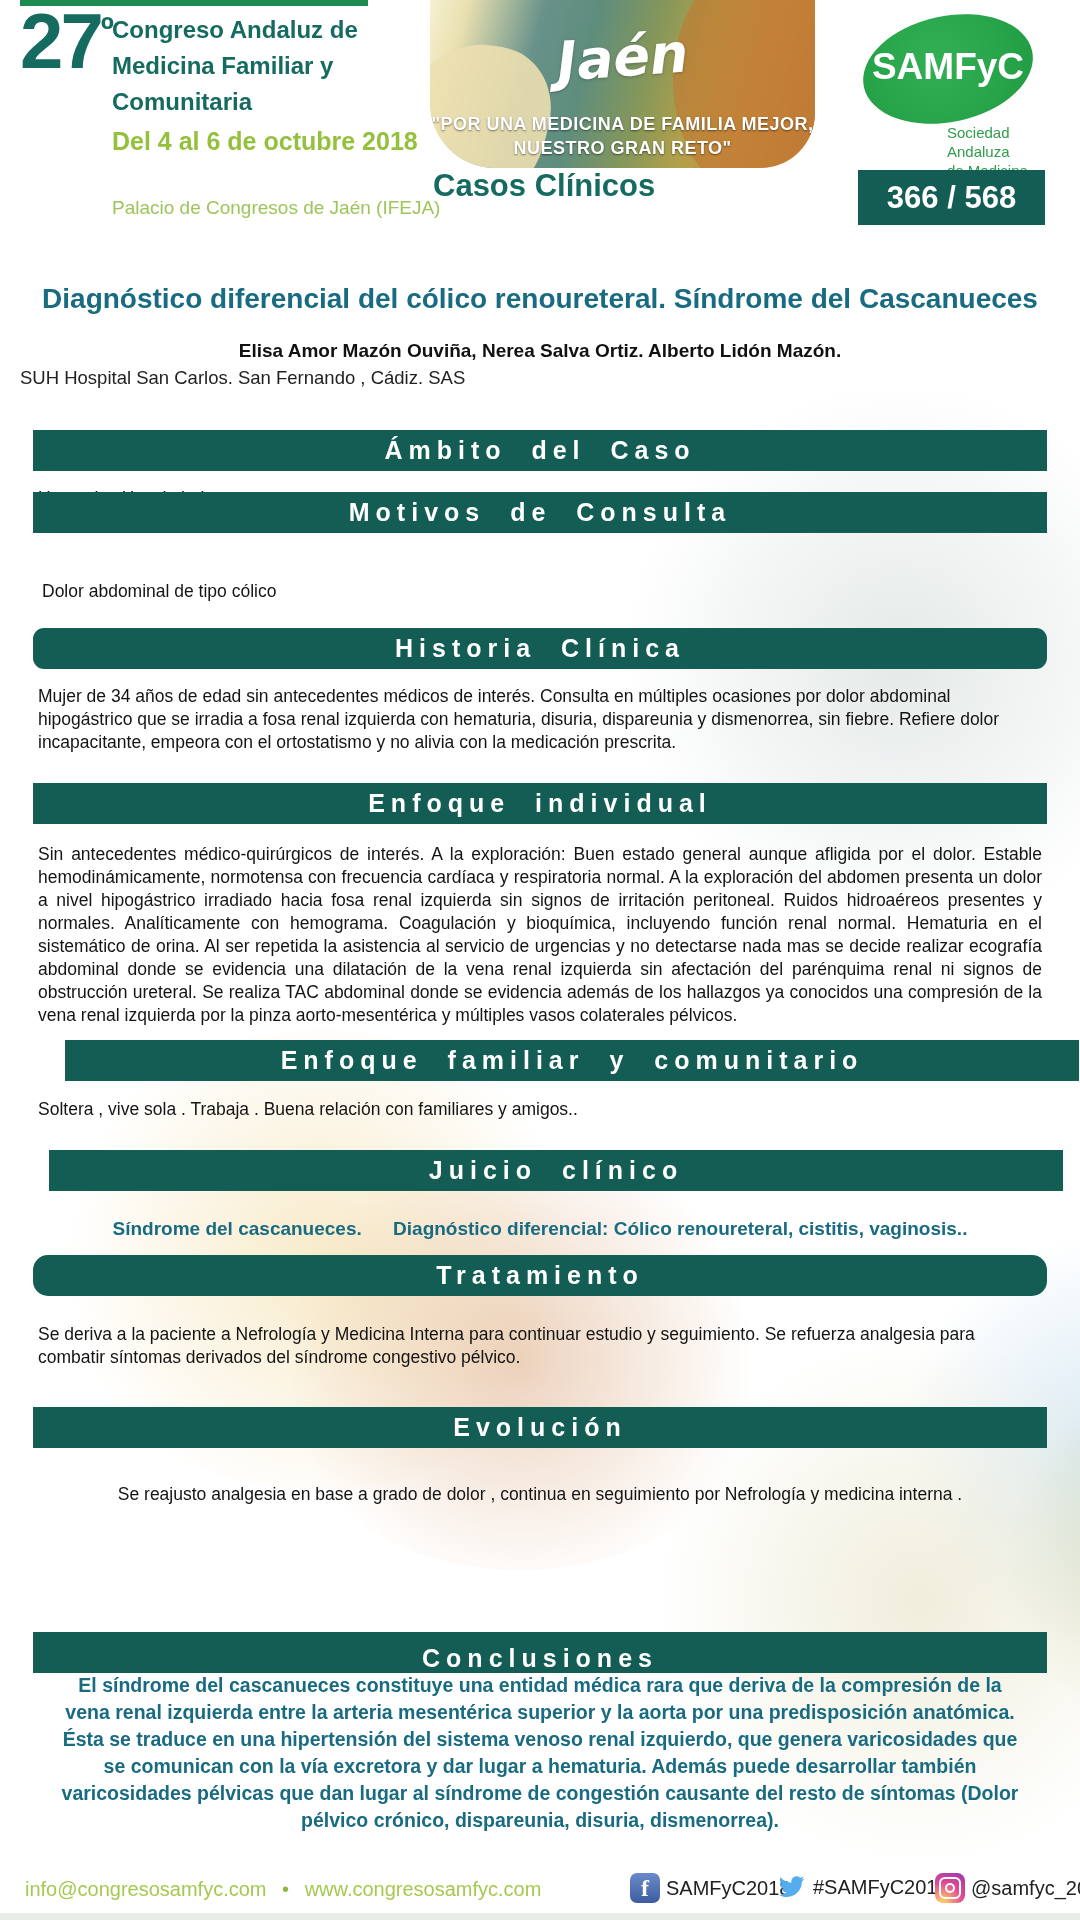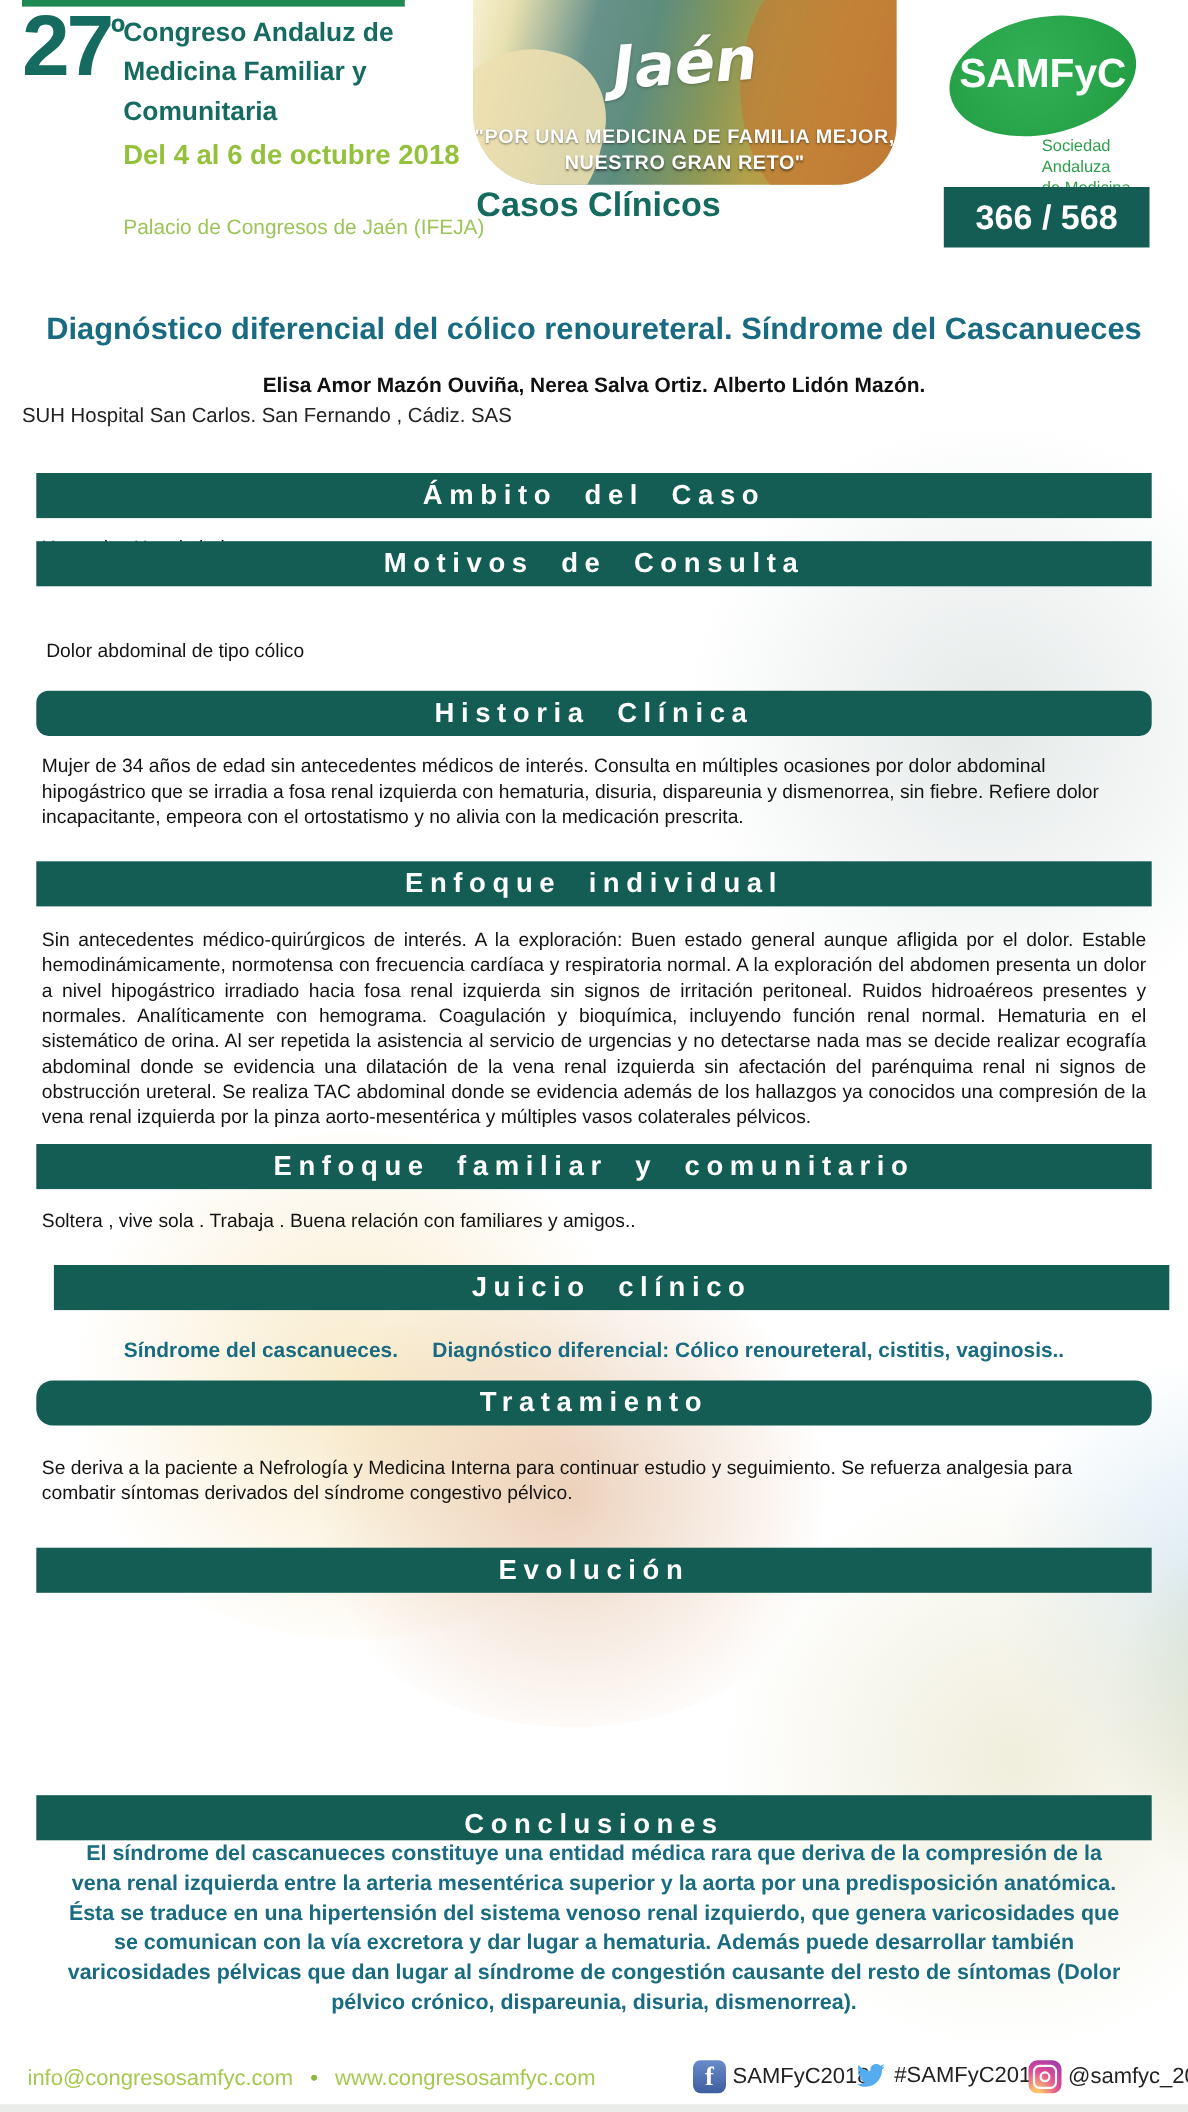--- a/index.html
+++ b/index.html
@@ -73,21 +73,21 @@
   .authors{position:absolute; left:20px; top:340px; width:1040px; z-index:2; text-align:center;
     font-size:19px; font-weight:700; color:#111;}
   .institution{position:absolute; left:20px; top:367px; width:1040px; z-index:2; text-align:left;
     font-size:18.5px; color:#222;}
 
   
   .banner{position:absolute; left:33px; width:1014px; height:41px; z-index:2;
     background:#145d54; color:#ffffff; display:flex; align-items:center; justify-content:center;
     font-size:25px; font-weight:800; letter-spacing:6px; word-spacing:12px;}
   .b-ambito{top:430px;} .b-motivos{top:492px;} .b-historia{top:628px;border-radius:11px;}
-  .b-enfind{top:783px;}  .b-enffam{top:1040px;} .b-juicio{top:1150px;margin-left:16px;}
+  .b-enfind{top:783px;}  .b-enffam{top:1040px;margin-left:32px;} .b-juicio{top:1150px;margin-left:16px;}
   .b-trat{top:1255px;border-radius:15px;}   .b-evol{top:1407px;}   .b-concl{top:1632px;align-items:flex-end;}
 
   .body-text{position:absolute; left:38px; width:1004px; z-index:2;
     font-size:17.5px; line-height:23px; color:#141414;}
   .t-urgencias{top:487px;}
   .t-dolor{top:580px; left:42px;}
   .t-historia{top:685px;}
   .t-enfind{top:843px; text-align:justify;}
   .t-soltera{top:1098px;}
   .t-trat{top:1323px;}
@@ -197,20 +197,21 @@
   </div>
 
   <div class="banner b-trat">
       <span>Tratamiento</span>
     </div>
   <div class="body-text t-trat">Se deriva a la paciente a Nefrología y Medicina Interna para continuar estudio y seguimiento. Se refuerza analgesia para combatir síntomas derivados del síndrome congestivo pélvico.</div>
 
   <div class="banner b-evol">
       <span>Evolución</span>
     </div>
+  <div class="body-text t-evol">Se reajusto analgesia en base a grado de dolor , continua en seguimiento por Nefrología y medicina interna .</div>
 
   <div class="banner b-concl">
       <span>Conclusiones</span>
     </div>
   <div class="t-concl">El síndrome del cascanueces constituye una entidad médica rara que deriva de la compresión de la vena renal izquierda entre la arteria mesentérica superior y la aorta por una predisposición anatómica. Ésta se traduce en una hipertensión del sistema venoso renal izquierdo, que genera varicosidades que se comunican con la vía excretora y dar lugar a hematuria. Además puede desarrollar también varicosidades pélvicas que dan lugar al síndrome de congestión causante del resto de síntomas (Dolor pélvico crónico, dispareunia, disuria, dismenorrea).</div>
 
   <div class="footer-contact">
     <span>info@congresosamfyc.com</span>
     <span class="dot">•</span>
     <span>www.congresosamfyc.com</span>

